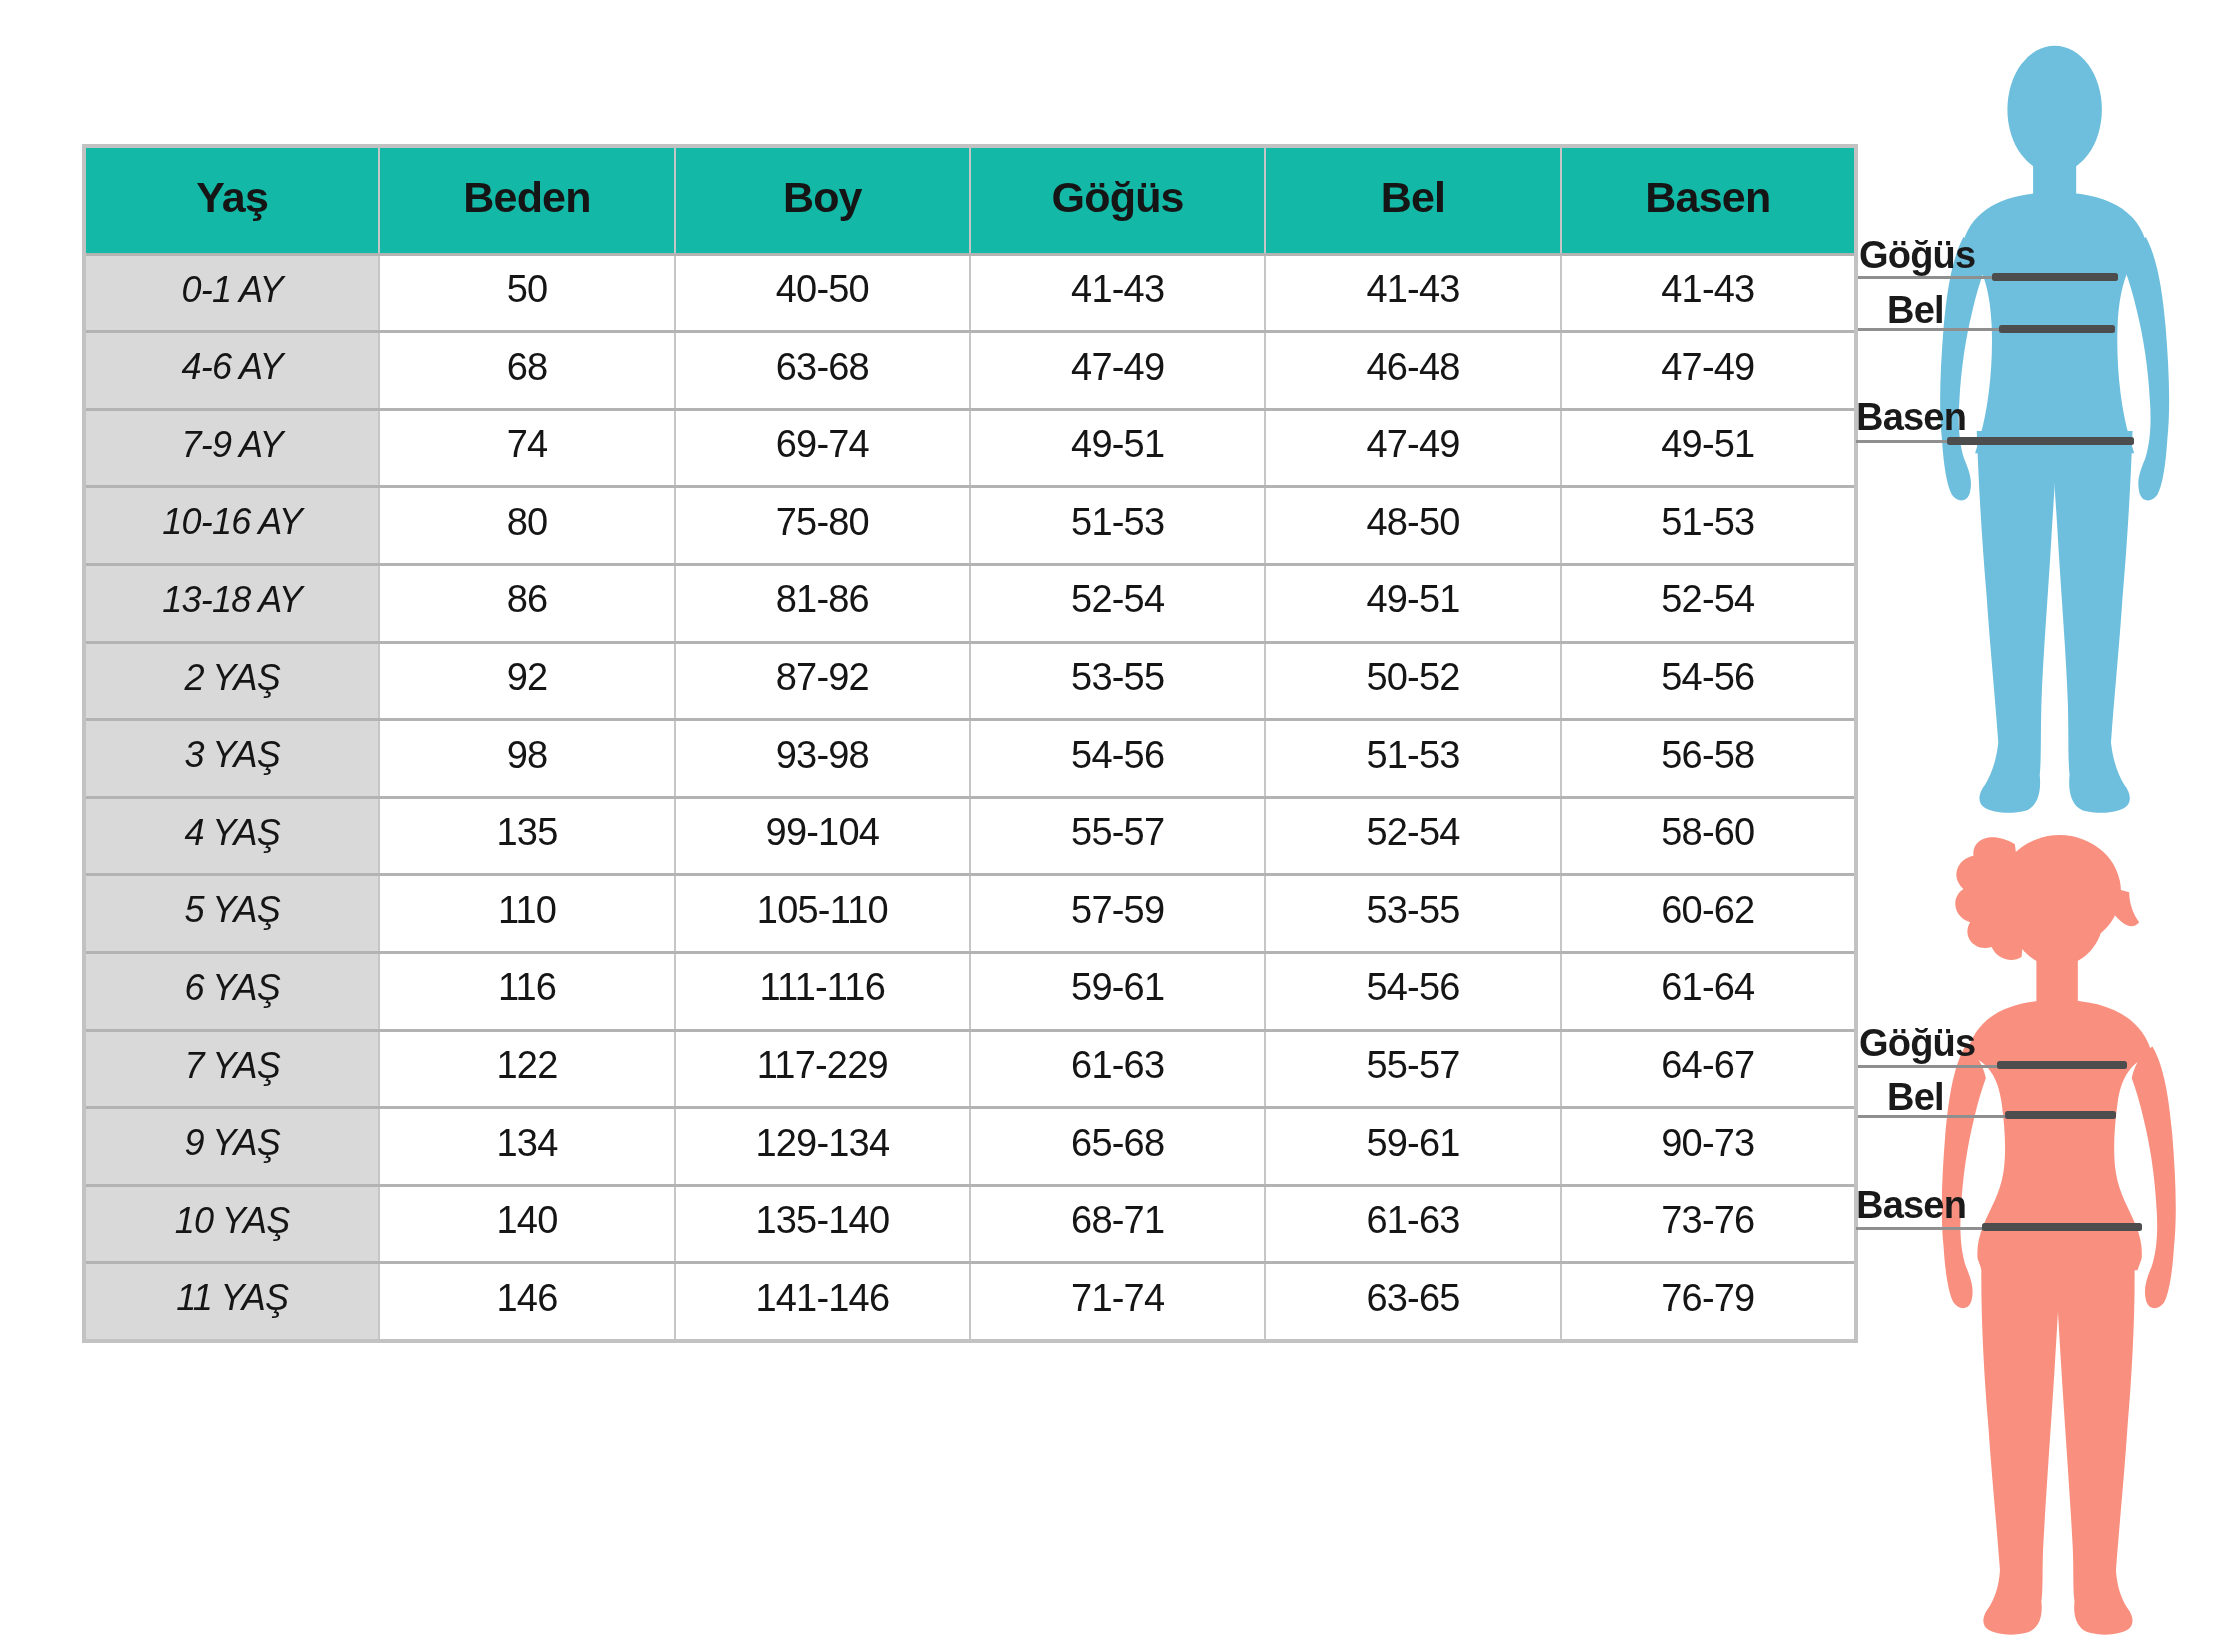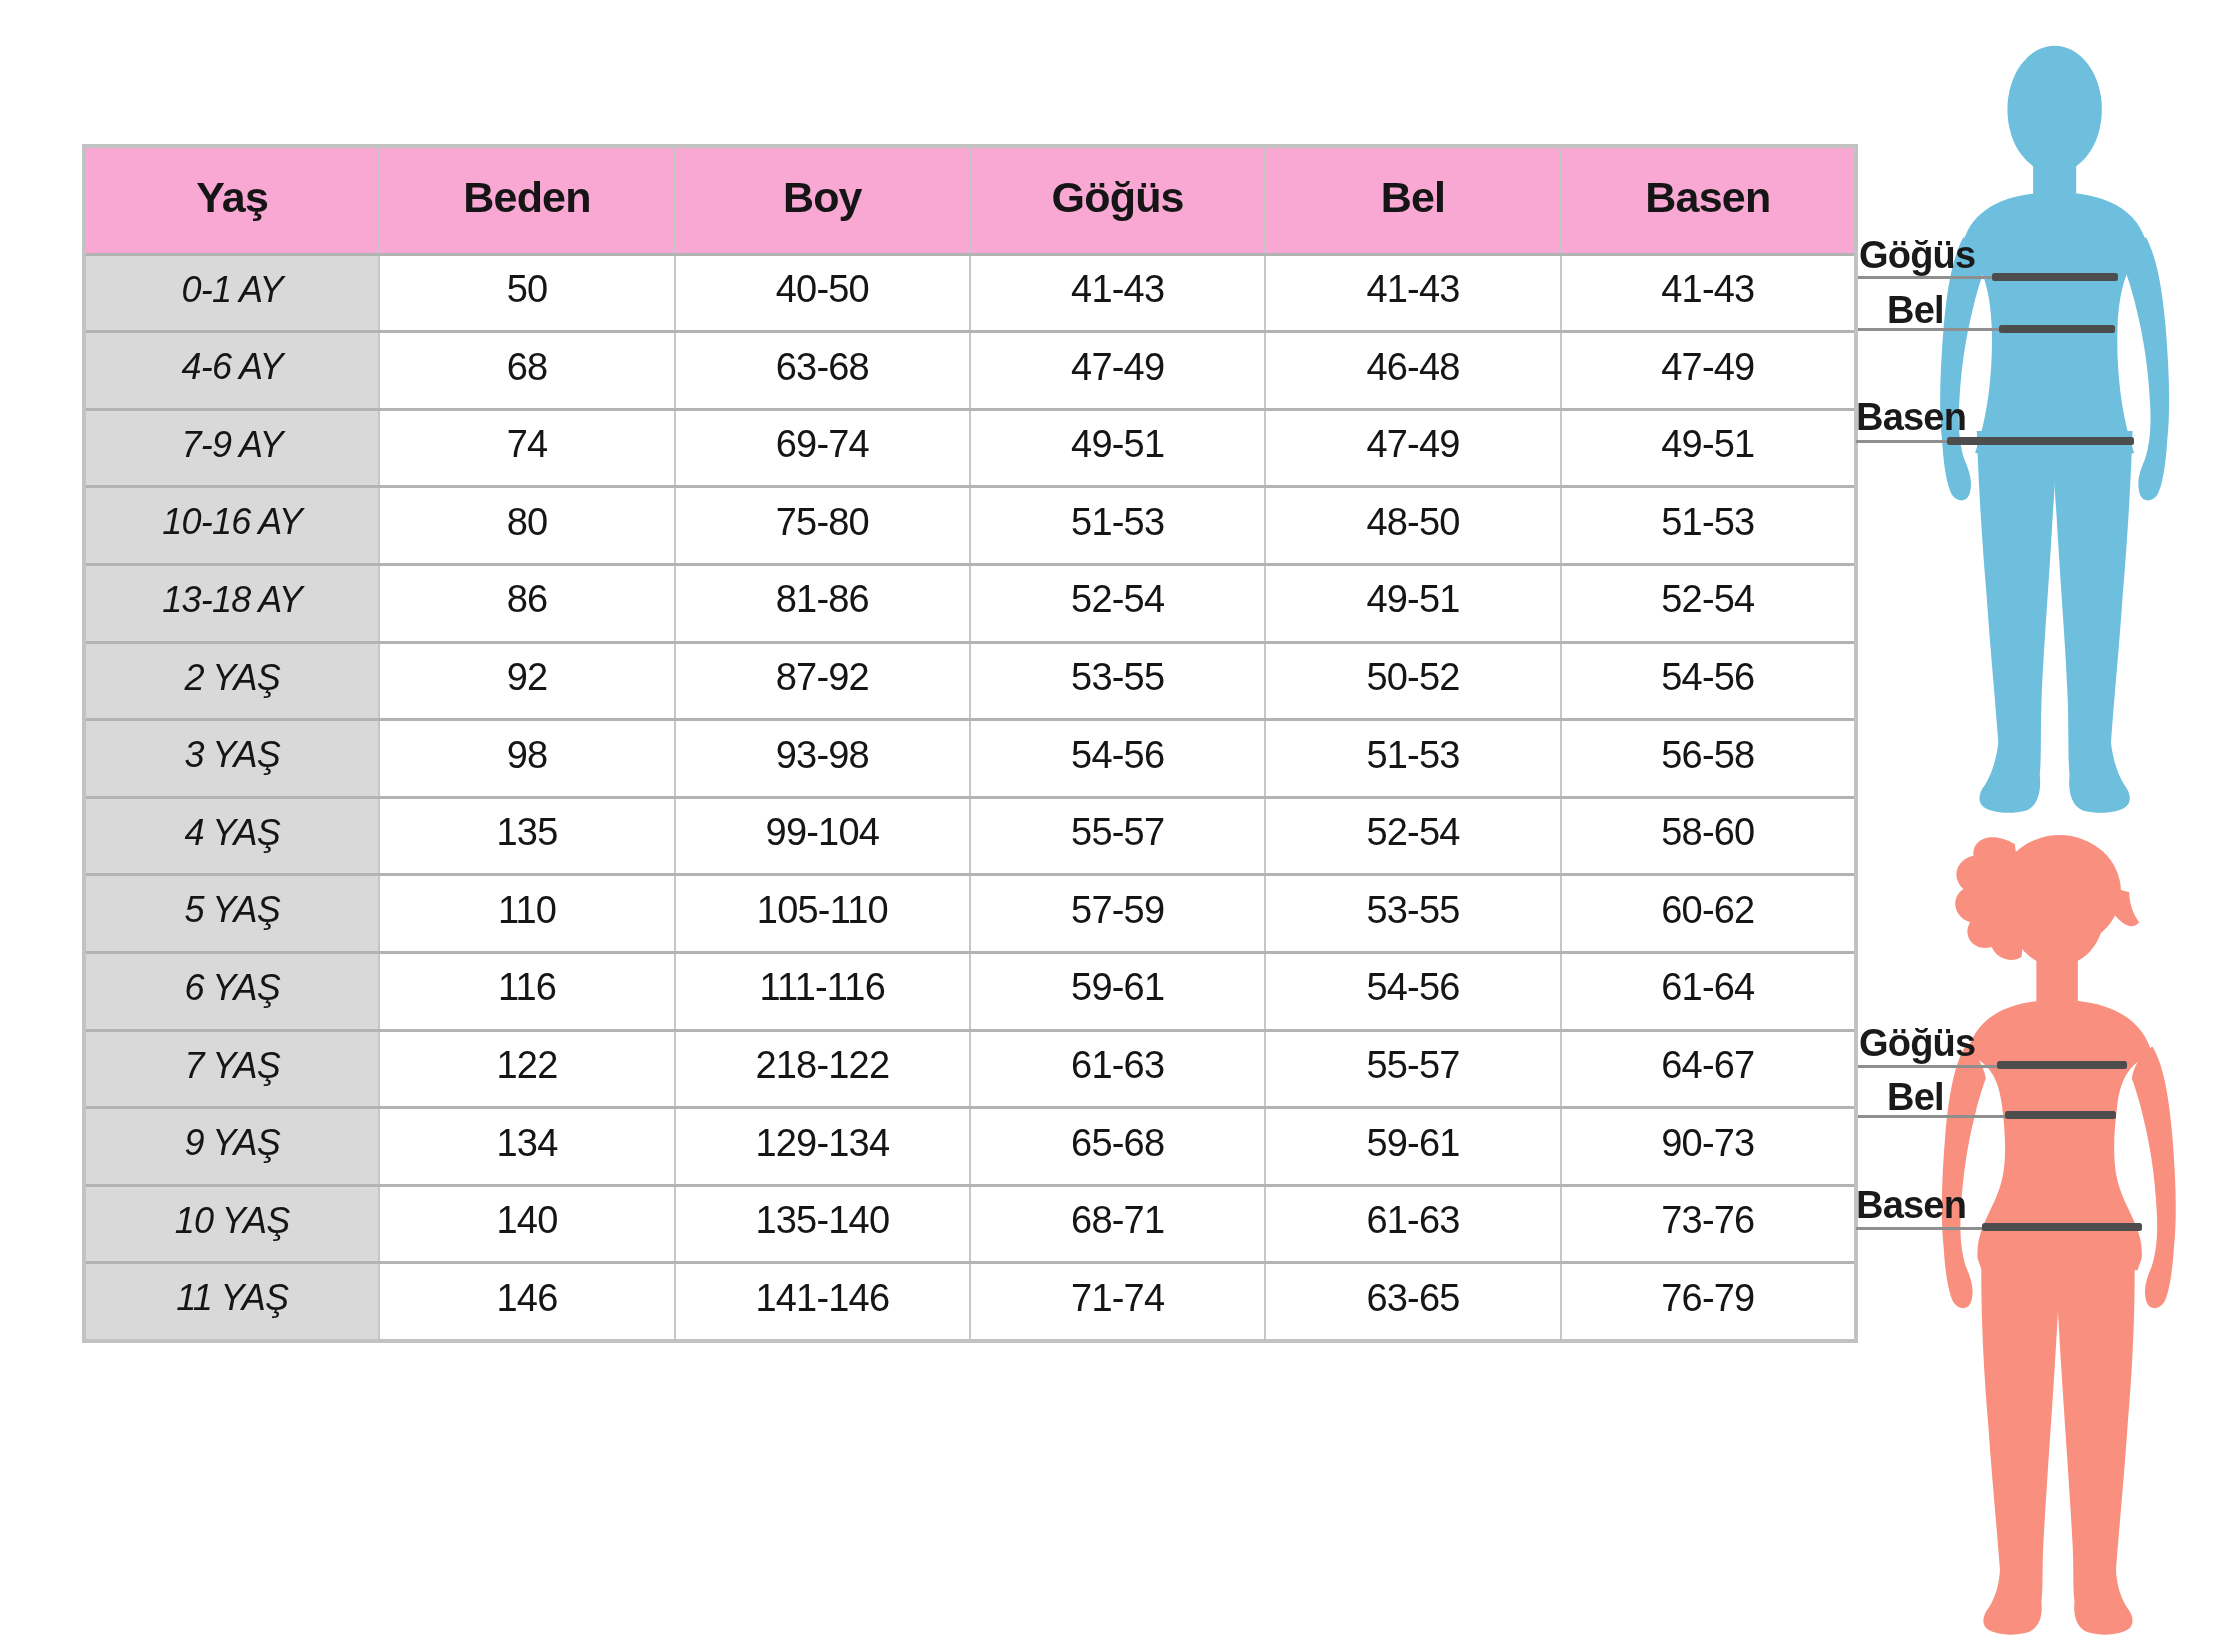--- a/index.html
+++ b/index.html
@@ -23,21 +23,21 @@
     border-right:2.5px solid #c6c6c6;
     border-top:3.3px solid #b3b3b3;
     border-bottom:3.3px solid #b3b3b3;
     text-align:center;vertical-align:middle;
     color:#151515;
     letter-spacing:-0.8px;
     padding:0 3.3px 6.6px 3.3px;
   }
   table.size-table thead th{
     height:98px;
-    background:#f9a8d4;
+    background:#14b8a6;
     font-size:43px;font-weight:bold;
   }
   table.size-table tbody td{
     height:68px;
     font-size:38px;font-weight:400;
     background:#ffffff;
   }
   table.size-table tbody td.age-cell{
     background:#d9d9d9;
     font-size:36px;
@@ -154,21 +154,21 @@
           <td class="age-cell">6 YAŞ</td>
           <td>116</td>
           <td>111-116</td>
           <td>59-61</td>
           <td>54-56</td>
           <td>61-64</td>
         </tr>
         <tr>
           <td class="age-cell">7 YAŞ</td>
           <td>122</td>
-          <td>218-122</td>
+          <td>117-229</td>
           <td>61-63</td>
           <td>55-57</td>
           <td>64-67</td>
         </tr>
         <tr>
           <td class="age-cell">9 YAŞ</td>
           <td>134</td>
           <td>129-134</td>
           <td>65-68</td>
           <td>59-61</td>

